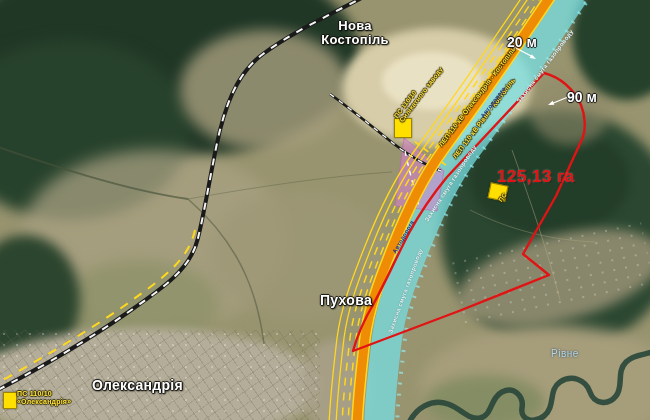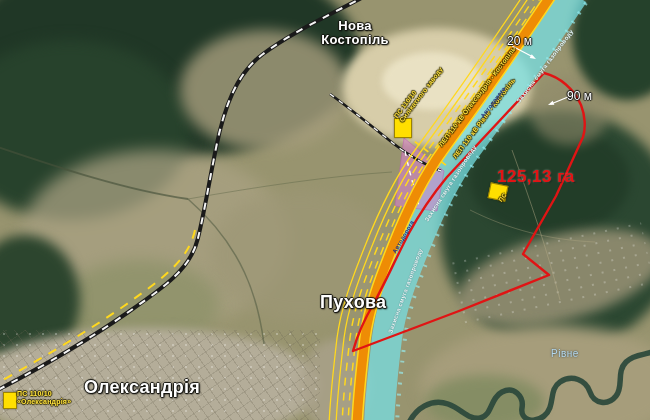--- a/index.html
+++ b/index.html
@@ -1,22 +1,22 @@
 <!DOCTYPE html>
 <html><head>
 <meta charset="utf-8">
 <style>
   html,body{margin:0;padding:0;background:#444;}
   .stage{position:relative;width:650px;height:420px;overflow:hidden;
          font-family:"Liberation Sans",sans-serif;background:#98946f;}
   .blob{position:absolute;border-radius:50%;}
   .lbl{position:absolute;white-space:nowrap;}
-  .town-name{color:#fff;font-weight:bold;font-size:18px;letter-spacing:.3px;
+  .town-name{color:#fff;font-weight:bold;font-size:14px;letter-spacing:.3px;
     text-shadow:-1px 0 1px #14140f,1px 0 1px #14140f,0 -1px 1px #14140f,0 1px 1px #14140f,1px 1px 2px #000;}
-  .meas{color:#fff;font-weight:normal;font-size:12px;
+  .meas{color:#fff;font-weight:bold;font-size:14px;
     text-shadow:-1px 0 1px #111,1px 0 1px #111,0 -1px 1px #111,0 1px 1px #111;}
   .area{color:#e31313;font-weight:bold;font-size:17px;letter-spacing:.5px;
     text-shadow:0 0 2px rgba(255,255,255,.45),1px 1px 1px rgba(0,0,0,.5);text-align:right;}
   .ytiny{color:#ffe23e;font-size:6.5px;font-weight:bold;letter-spacing:.2px;
     text-shadow:-1px 0 1px #2e2800,1px 0 1px #2e2800,0 -1px 1px #2e2800,0 1px 1px #2e2800;}
   .ctext{color:#f2fbfb;font-size:6px;font-weight:bold;letter-spacing:.3px;
     text-shadow:0 0 1px rgba(0,60,70,.8);}
   .rtext{color:#223084;font-size:6px;font-weight:bold;letter-spacing:.2px;}
   .river-name{color:#b5d8ec;font-size:10px;letter-spacing:.5px;
     text-shadow:0 0 2px rgba(0,20,40,.8);}
@@ -123,21 +123,21 @@
 
   <div class="lbl meas" style="left:507px;top:34px;">20 м</div>
   <div class="lbl meas" style="left:567px;top:89px;">90 м</div>
   <div class="lbl area" style="left:497px;top:167px;">125,13 га</div>
 
   <div class="lbl town-name" style="left:318px;top:19px;width:74px;text-align:center;line-height:1.05;font-size:13px;">
     <div>Нова</div>
     <div>Костопіль</div>
   </div>
   <div class="lbl town-name" style="left:320px;top:292px;">Пухова</div>
-  <div class="lbl town-name" style="left:84px;top:377px;">Олександрія</div>
+  <div class="lbl town-name" style="left:92px;top:377px;">Олександрія</div>
   <div class="lbl river-name" style="left:551px;top:348px;">Рівне</div>
 
   <div class="lbl" style="left:17px;top:390px;line-height:1.15;">
     <div class="ytiny" style="font-size:7px;">ПС 110/10</div>
     <div class="ytiny" style="font-size:7px;">«Олександрія»</div>
   </div>
 
 </div>
 
 </body></html>

